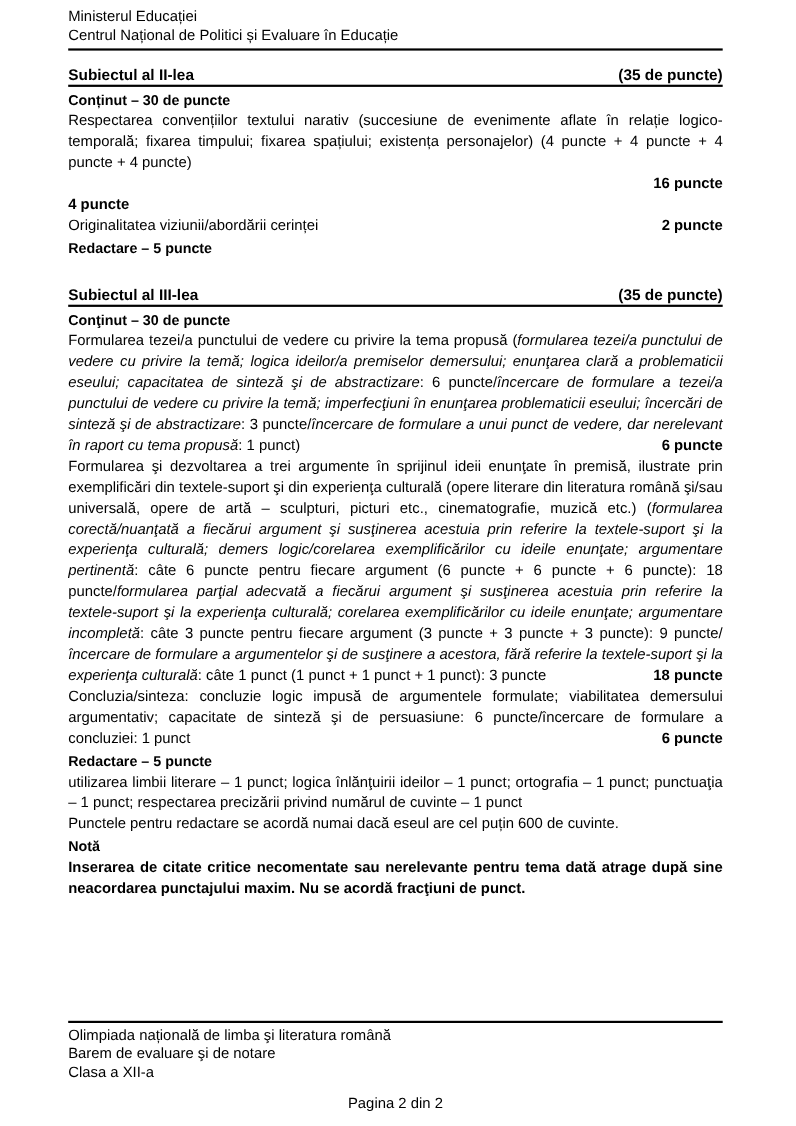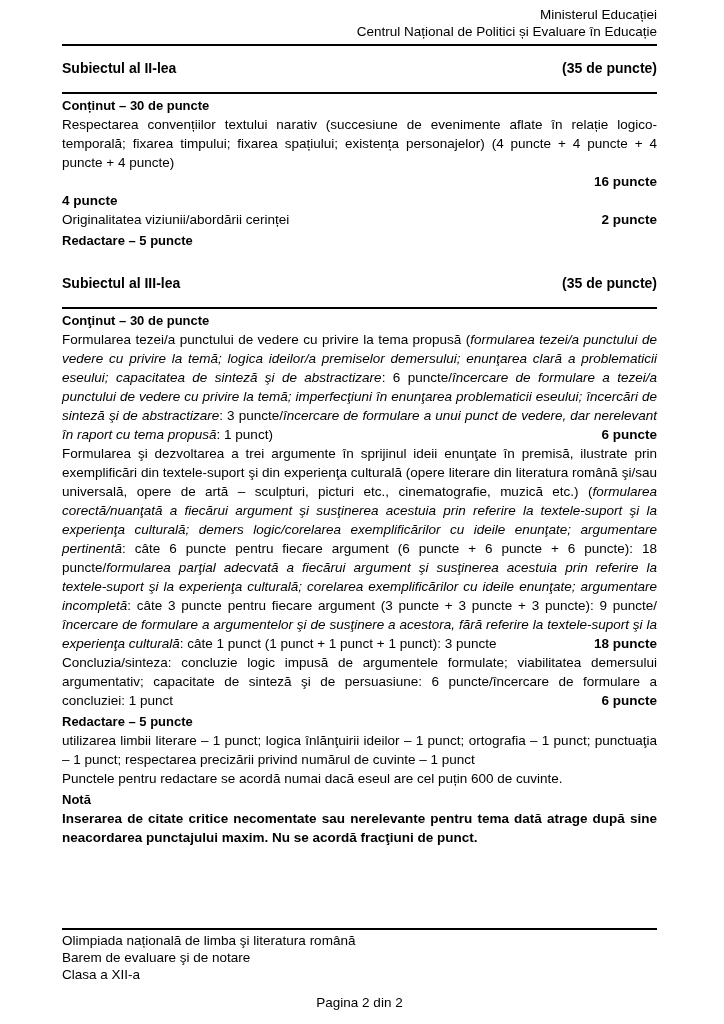--- a/index.html
+++ b/index.html
@@ -8,26 +8,26 @@
     position: relative;
     background: #ffffff;
     color: #000000;
     font-family: "Liberation Sans", sans-serif;
     font-size: 13.5px;
     line-height: 19px;
     box-sizing: border-box;
     padding: 7px 67px 0 62px;
     overflow: hidden;
   }
-  .doc-header { text-align: right; line-height: 16.5px; }
+  .doc-header { text-align: left; line-height: 16.5px; }
   .hrule { border-top: 2px solid #000; margin-top: 4px; height: 0; }
   .subject-heading {
     display: flex; justify-content: space-between;
     font-weight: bold; font-size: 14px; line-height: 18px;
-    border-bottom: 2px solid #000; padding-bottom: 15px;
+    border-bottom: 2px solid #000; padding-bottom: 0;
   }
   .mt13 { margin-top: 13px; }
   .mt24 { margin-top: 24px; }
   .mt19 { margin-top: 19px; }
   .subhead { font-weight: bold; font-size: 13px; margin-top: 2px; }
   p.just { text-align: justify; margin: 0; position: relative; }
   .pts { position: absolute; right: 0; bottom: 0; font-weight: bold; background: #fff; padding-left: 6px; }
   .pts-line { text-align: right; font-weight: bold; }
   .row { display: flex; justify-content: space-between; }
   .row .pt { font-weight: bold; white-space: nowrap; }

